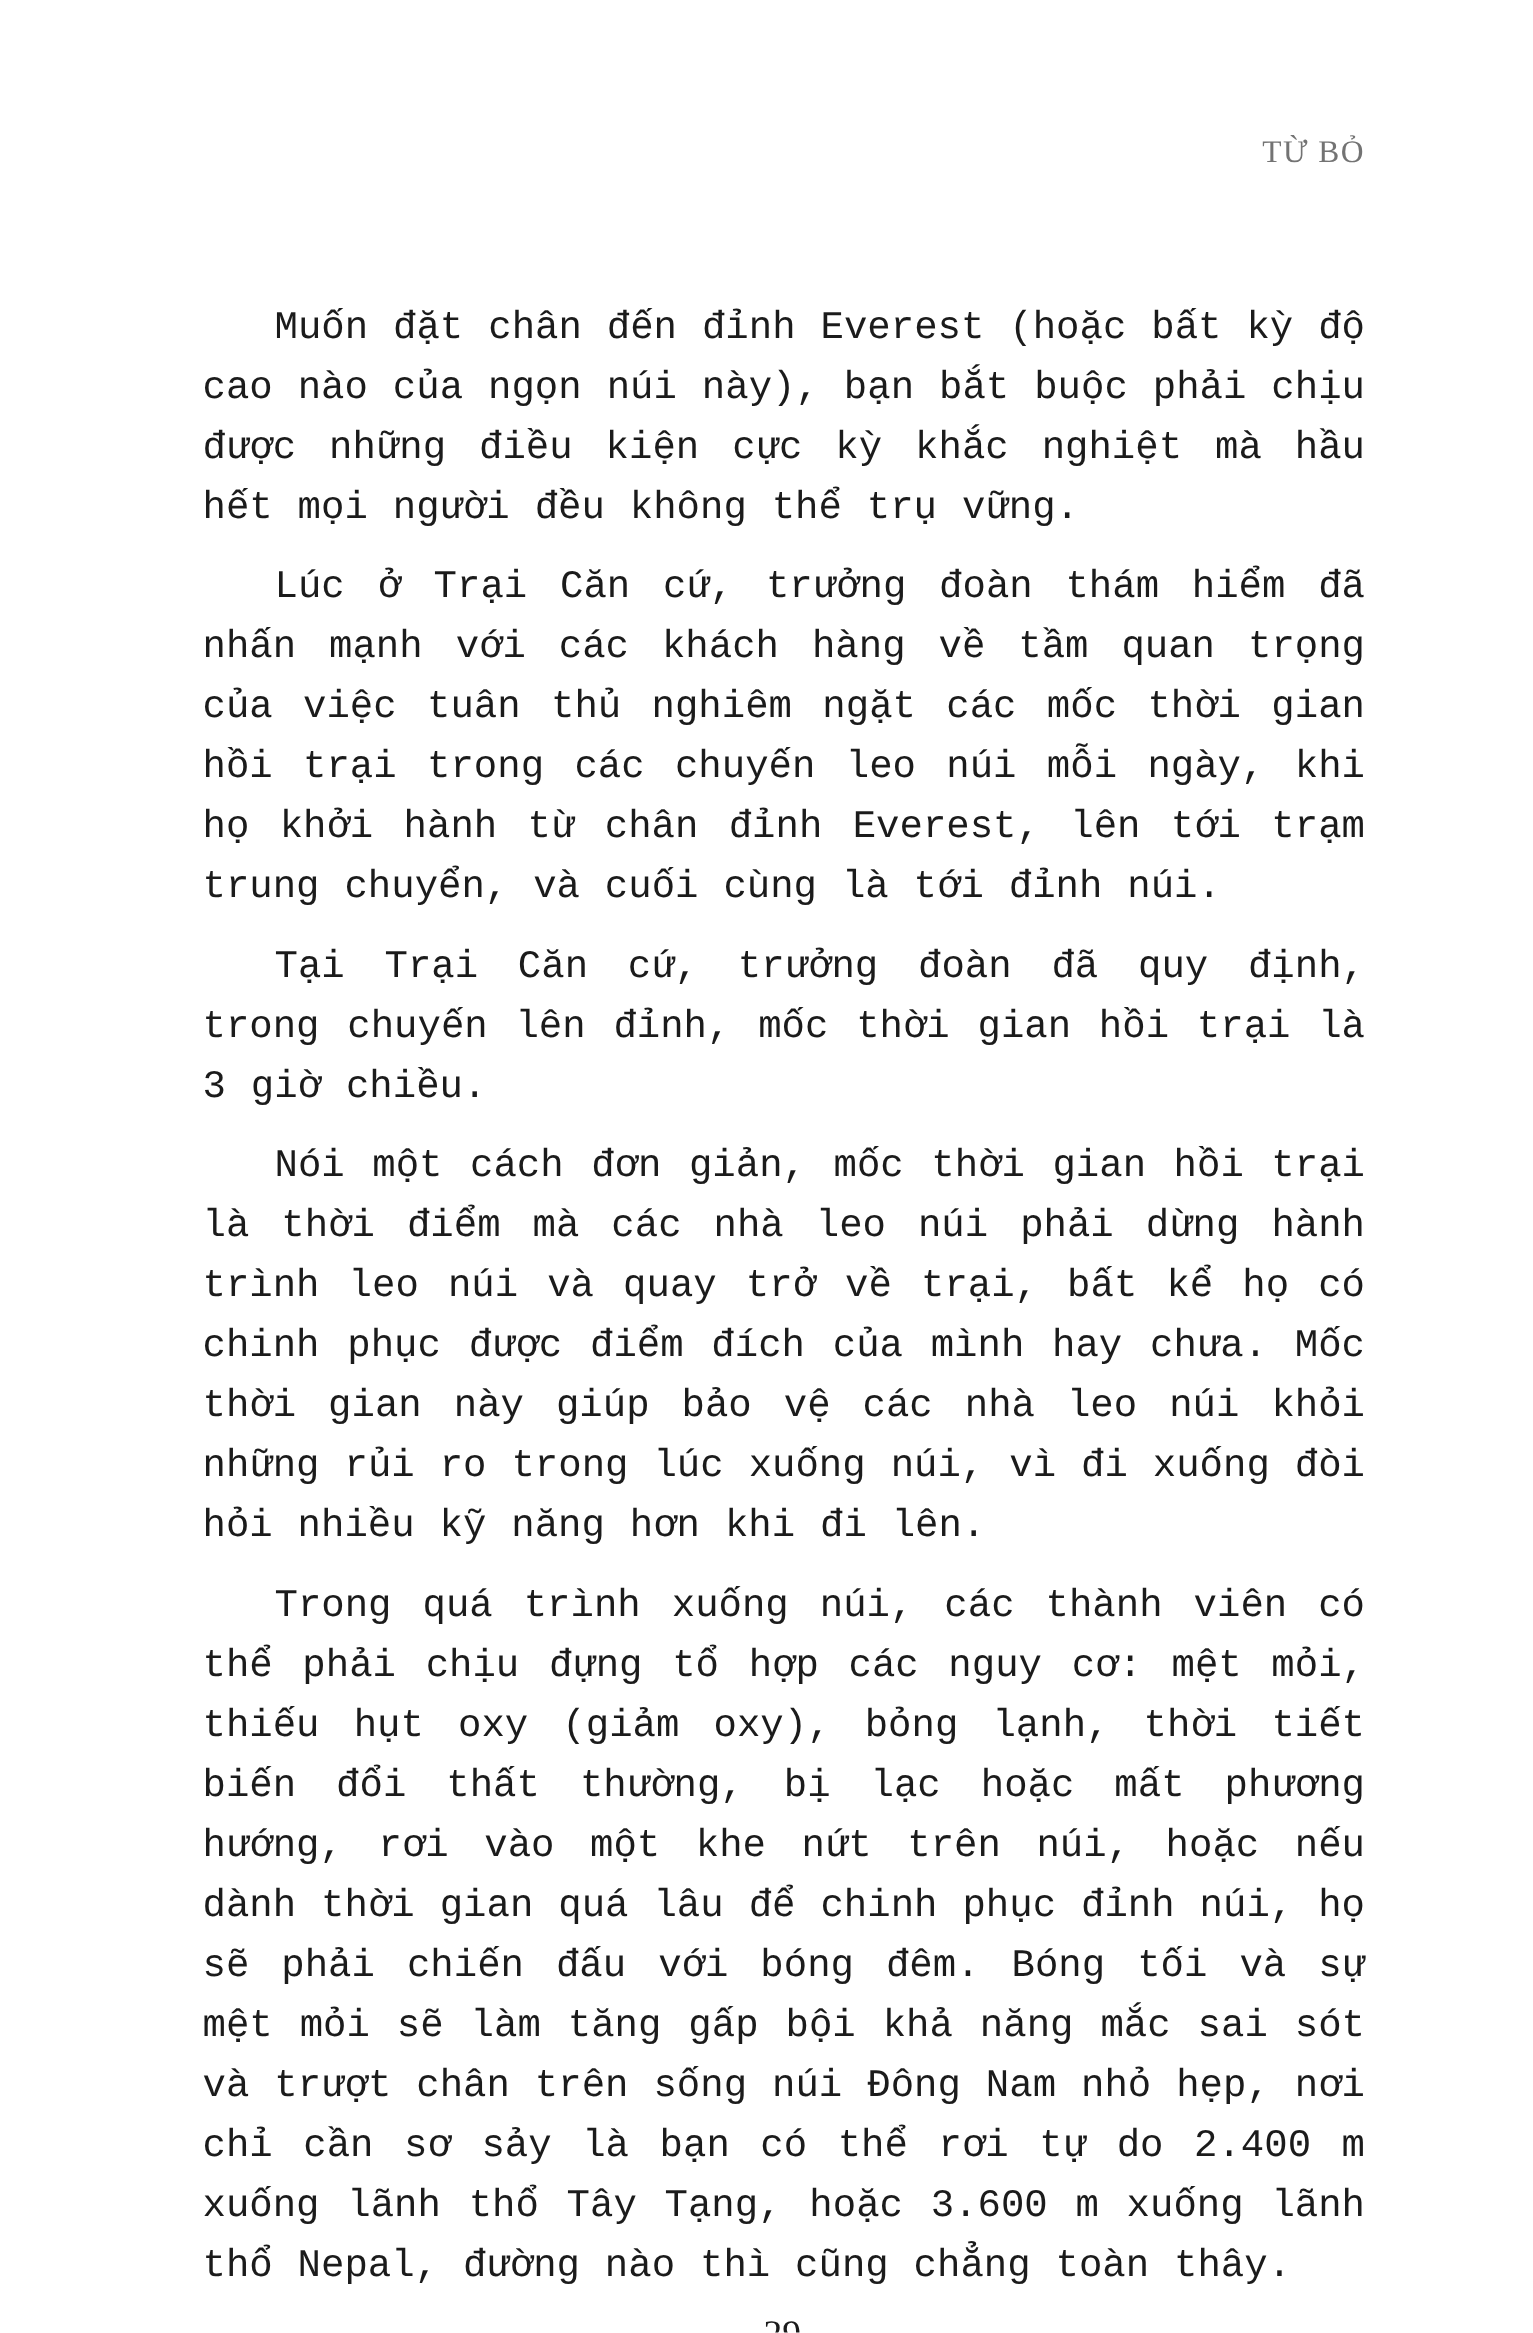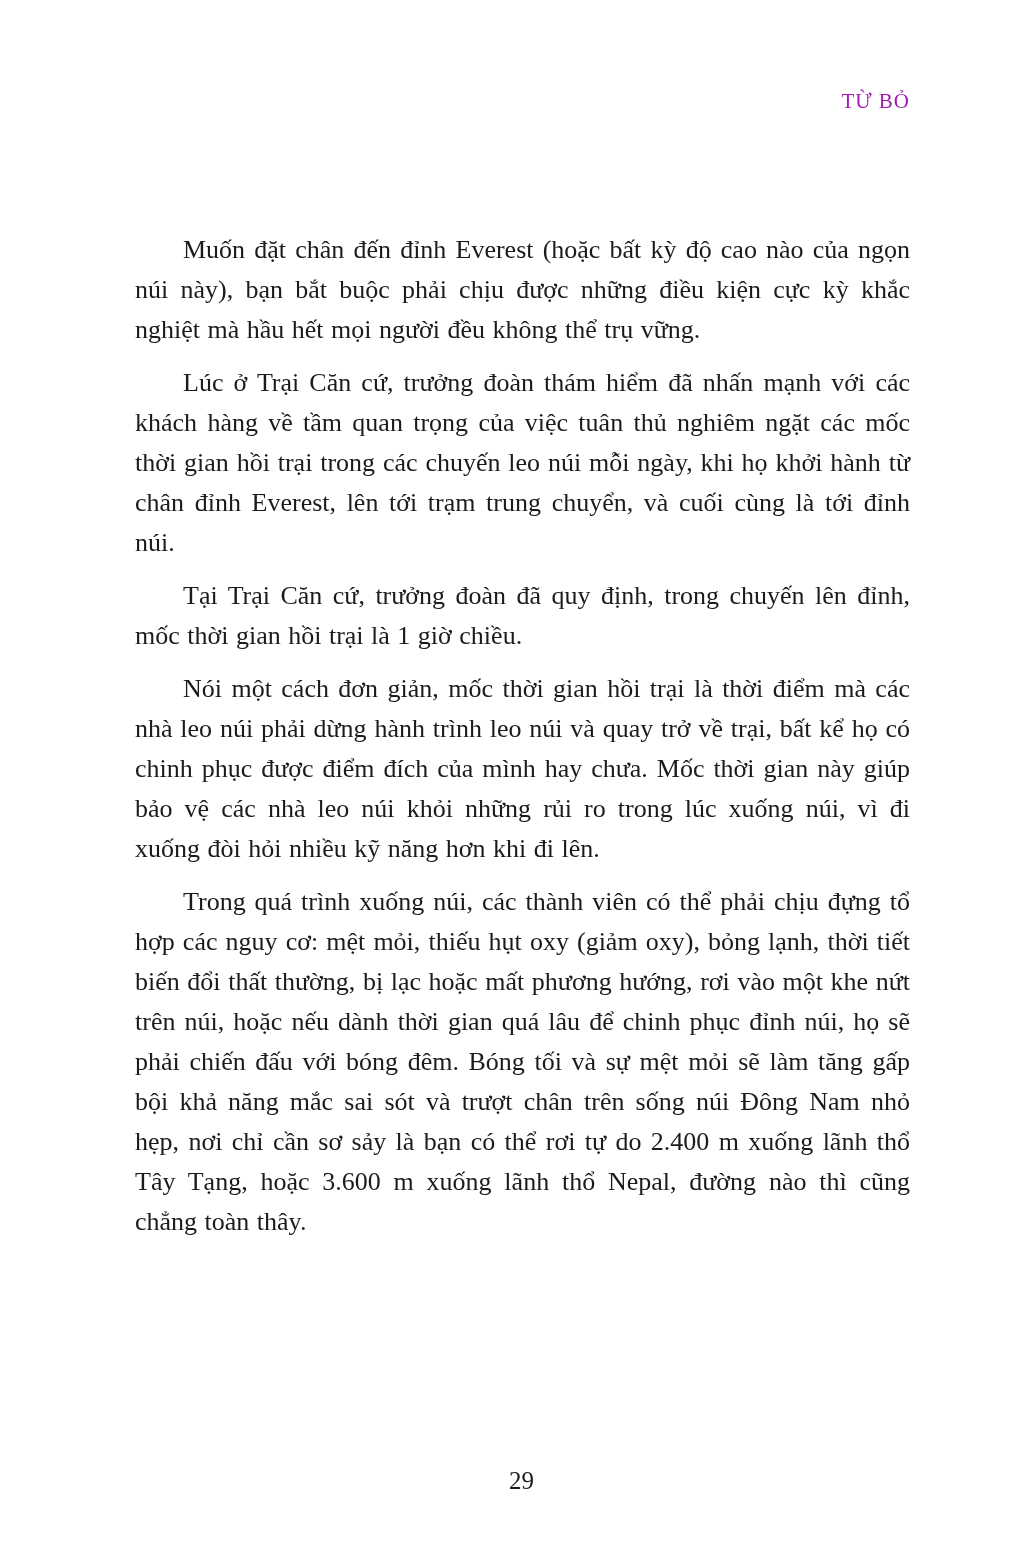--- a/index.html
+++ b/index.html
@@ -17,27 +17,28 @@
     font-family: "Liberation Serif", "DejaVu Serif", serif;
     color: #1b1b1b;
     display: flex;
     flex-direction: column;
   }
   .running-header {
     text-align: right;
     font-size: 21px;
     line-height: 26px;
     letter-spacing: 1px;
-    color: #a21caf;
+    color: #737373;
     font-weight: 400;
   }
   .body-text {
-    margin-top: 116px;
+    margin-top: 84px;
     font-size: 26px;
     line-height: 40px;
+    font-family: Liberation Mono, monospace;
   }
   .body-text p {
     margin: 0 0 13px 0;
     text-align: justify;
     text-indent: 48px;
     word-spacing: 1px;
   }
   .page-footer {
     margin-top: auto;
     text-align: center;
@@ -49,20 +50,20 @@
 </head>
 <body>
 
 <div class="page">
 
   <div class="running-header">TỪ BỎ</div>
 
   <div class="body-text">
     <p>Muốn đặt chân đến đỉnh Everest (hoặc bất kỳ độ cao nào của ngọn núi này), bạn bắt buộc phải chịu được những điều kiện cực kỳ khắc nghiệt mà hầu hết mọi người đều không thể trụ vững.</p>
     <p>Lúc ở Trại Căn cứ, trưởng đoàn thám hiểm đã nhấn mạnh với các khách hàng về tầm quan trọng của việc tuân thủ nghiêm ngặt các mốc thời gian hồi trại trong các chuyến leo núi mỗi ngày, khi họ khởi hành từ chân đỉnh Everest, lên tới trạm trung chuyển, và cuối cùng là tới đỉnh núi.</p>
-    <p>Tại Trại Căn cứ, trưởng đoàn đã quy định, trong chuyến lên đỉnh, mốc thời gian hồi trại là 1 giờ chiều.</p>
+    <p>Tại Trại Căn cứ, trưởng đoàn đã quy định, trong chuyến lên đỉnh, mốc thời gian hồi trại là 3 giờ chiều.</p>
     <p>Nói một cách đơn giản, mốc thời gian hồi trại là thời điểm mà các nhà leo núi phải dừng hành trình leo núi và quay trở về trại, bất kể họ có chinh phục được điểm đích của mình hay chưa. Mốc thời gian này giúp bảo vệ các nhà leo núi khỏi những rủi ro trong lúc xuống núi, vì đi xuống đòi hỏi nhiều kỹ năng hơn khi đi lên.</p>
     <p>Trong quá trình xuống núi, các thành viên có thể phải chịu đựng tổ hợp các nguy cơ: mệt mỏi, thiếu hụt oxy (giảm oxy), bỏng lạnh, thời tiết biến đổi thất thường, bị lạc hoặc mất phương hướng, rơi vào một khe nứt trên núi, hoặc nếu dành thời gian quá lâu để chinh phục đỉnh núi, họ sẽ phải chiến đấu với bóng đêm. Bóng tối và sự mệt mỏi sẽ làm tăng gấp bội khả năng mắc sai sót và trượt chân trên sống núi Đông Nam nhỏ hẹp, nơi chỉ cần sơ sảy là bạn có thể rơi tự do 2.400 m xuống lãnh thổ Tây Tạng, hoặc 3.600 m xuống lãnh thổ Nepal, đường nào thì cũng chẳng toàn thây.</p>
   </div>
 
   <div class="page-footer">29</div>
 
 </div>
 
 </body></html>

